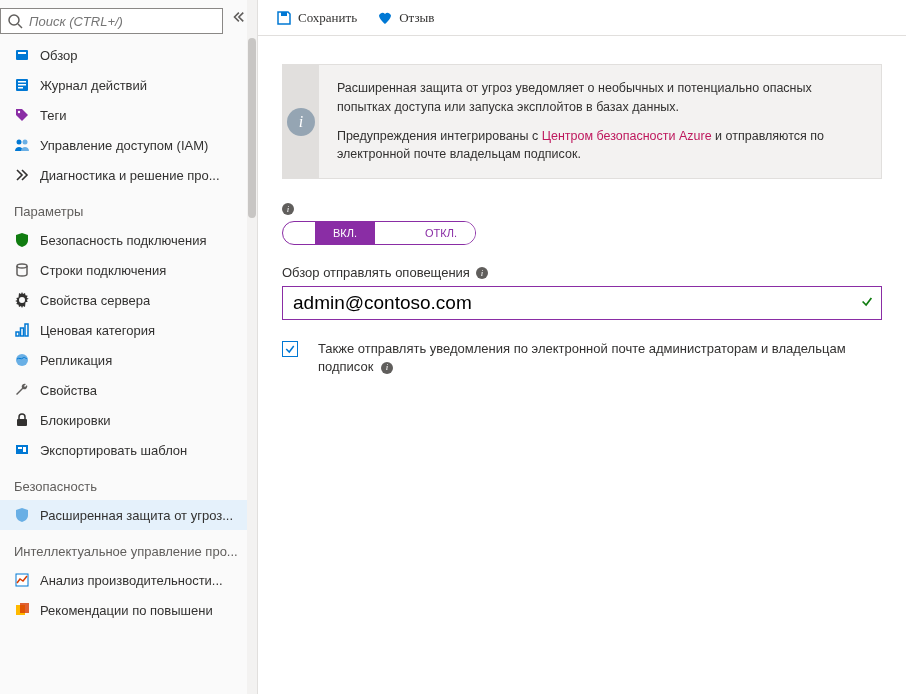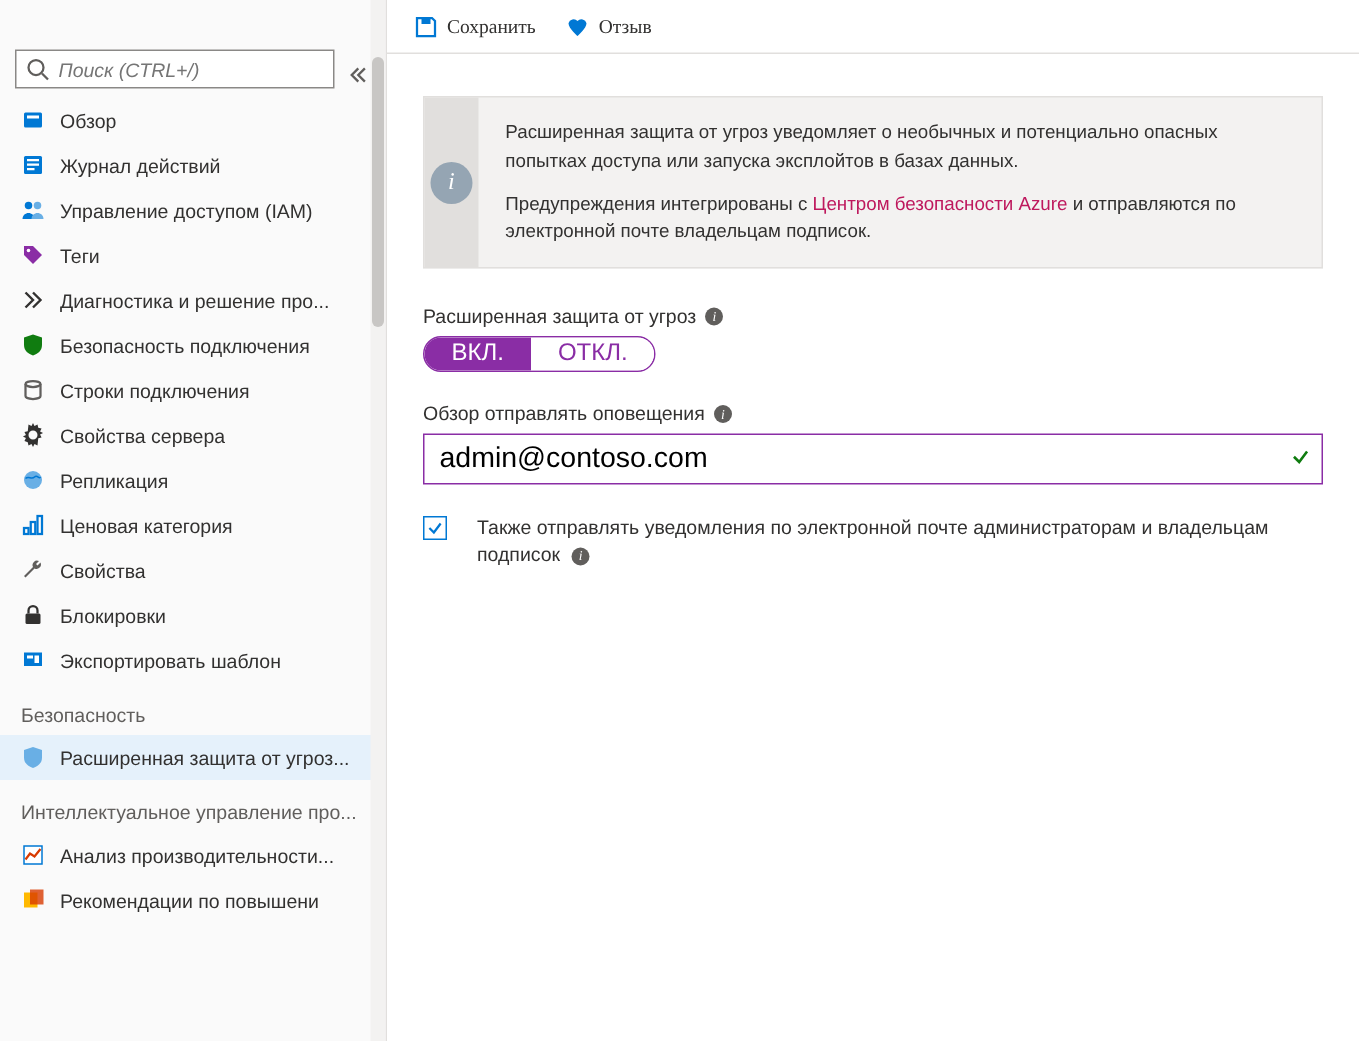--- a/index.html
+++ b/index.html
@@ -17,24 +17,23 @@
   .sidebar {
     width: 258px;
     background: #fafafa;
     border-right: 1px solid #e1dfdd;
     position: relative;
     display: flex;
     flex-direction: column;
   }
   .search-row {
     display: flex;
-    align-items: flex-end;
-    padding: 8px 10px 6px 10px;
+    align-items: flex-start;
+    padding: 8px 10px 6px 0;
     gap: 6px;
-    margin-top: 25px;
   }
   .search-box {
     flex: 1;
     display: flex;
     align-items: center;
     border: 1px solid #8a8886;
     background: #fff;
     height: 26px;
     padding: 0 6px;
     gap: 6px;
@@ -183,26 +182,27 @@
   }
   .toggle {
     display: inline-flex;
     border: 1px solid #8a2da5;
     border-radius: 14px;
     overflow: hidden;
     height: 24px;
   }
   .toggle span {
     padding: 0 18px;
-    font-size: 16px;
+    font-size: 11px;
     display: flex;
     align-items: center;
     cursor: pointer;
     color: #8a2da5;
     background: #fff;
+    margin-left: 32px;
   }
   .toggle span.on {
     background: #8a2da5;
     color: #fff;
   }
   .text-input {
     width: 100%;
     border: 1px solid #8a2da5;
     padding: 5px 16px 5px 10px;
     font-size: 19px;
@@ -272,46 +272,47 @@
             <rect x="4" y="4" width="8" height="1.5" fill="#fff"></rect>
             <rect x="4" y="7" width="8" height="1.5" fill="#fff"></rect>
             <rect x="4" y="10" width="5" height="1.5" fill="#fff"></rect>
           </svg>
         </span>
       <span class="nav-label">Журнал действий</span>
     </div>
     <div class="nav-item">
       <span class="nav-icon">
           <svg viewBox="0 0 16 16">
+            <path d="M2 2h6l6 6-6 6-6-6z" fill="#8a2da5"></path>
+            <circle cx="5" cy="5" r="1.2" fill="#fff"></circle>
+          </svg>
+        </span>
+      <span class="nav-label">Теги</span>
+    </div>
+    <div class="nav-item">
+      <span class="nav-icon">
+          <svg viewBox="0 0 16 16">
             <circle cx="5" cy="5" r="2.5" fill="#0078d4"></circle>
             <circle cx="11" cy="5" r="2.5" fill="#69afe5"></circle>
             <path d="M1 14c0-2.5 2-4 4-4s4 1.5 4 4" fill="#0078d4"></path>
             <path d="M7 14c0-2.5 2-4 4-4s4 1.5 4 4" fill="#69afe5"></path>
           </svg>
         </span>
       <span class="nav-label">Управление доступом (IAM)</span>
     </div>
     <div class="nav-item">
       <span class="nav-icon">
-          <svg viewBox="0 0 16 16">
-            <path d="M2 2h6l6 6-6 6-6-6z" fill="#8a2da5"></path>
-            <circle cx="5" cy="5" r="1.2" fill="#fff"></circle>
-          </svg>
-        </span>
-      <span class="nav-label">Теги</span>
-    </div>
-    <div class="nav-item">
-      <span class="nav-icon">
           <svg viewBox="0 0 16 16" fill="none" stroke="#323130" stroke-width="1.6">
             <path d="M3 3l5 5-5 5M8 3l5 5-5 5"></path>
           </svg>
         </span>
       <span class="nav-label">Диагностика и решение про...</span>
     </div>
 
+    <div class="nav-section-title">Параметры</div>
     <div class="nav-item">
       <span class="nav-icon">
           <svg viewBox="0 0 16 16">
             <path d="M8 1l6 2v5c0 4-3 6-6 7-3-1-6-3-6-7V3z" fill="#107c10"></path>
           </svg>
         </span>
       <span class="nav-label">Безопасность подключения</span>
     </div>
     <div class="nav-item">
       <span class="nav-icon">
@@ -322,39 +323,39 @@
         </span>
       <span class="nav-label">Строки подключения</span>
     </div>
     <div class="nav-item">
       <span class="nav-icon">
           <svg viewBox="0 0 16 16" fill="#323130">
             <path d="M8 5a3 3 0 100 6 3 3 0 000-6zM8 0l1 2 2-1 .5 2.2 2.2.5-1 2 2 1-2 1 1 2-2.2.5L11 15l-2-1-1 2-1-2-2 1-.5-2.2L2.3 12l1-2-2-1 2-1-1-2 2.2-.5L5 1l2 1z"></path>
           </svg>
         </span>
       <span class="nav-label">Свойства сервера</span>
-    </div>
-    <div class="nav-item">
-      <span class="nav-icon">
-          <svg viewBox="0 0 16 16">
-            <circle cx="8" cy="8" r="6" fill="#69afe5"></circle>
-            <path d="M3 7c2-2 4 1 6-1s3 2 4 0" stroke="#0078d4" fill="none"></path>
-          </svg>
-        </span>
-      <span class="nav-label">Репликация</span>
     </div>
     <div class="nav-item">
       <span class="nav-icon">
           <svg viewBox="0 0 16 16" fill="none" stroke="#0078d4" stroke-width="1.5">
             <rect x="2" y="10" width="3" height="4"></rect>
             <rect x="6.5" y="6" width="3" height="8"></rect>
             <rect x="11" y="2" width="3" height="12"></rect>
           </svg>
         </span>
       <span class="nav-label">Ценовая категория</span>
+    </div>
+    <div class="nav-item">
+      <span class="nav-icon">
+          <svg viewBox="0 0 16 16">
+            <circle cx="8" cy="8" r="6" fill="#69afe5"></circle>
+            <path d="M3 7c2-2 4 1 6-1s3 2 4 0" stroke="#0078d4" fill="none"></path>
+          </svg>
+        </span>
+      <span class="nav-label">Репликация</span>
     </div>
     <div class="nav-item">
       <span class="nav-icon">
           <svg viewBox="0 0 16 16" fill="#605e5c">
             <path d="M13 3a3 3 0 01-4 4L3 13l-1-1 6-6a3 3 0 014-4l-2 2 1 1z"></path>
           </svg>
         </span>
       <span class="nav-label">Свойства</span>
     </div>
     <div class="nav-item">
@@ -438,21 +439,20 @@
       <div class="info-text">
         <p>Расширенная защита от угроз уведомляет о необычных и потенциально опасных попытках доступа или запуска эксплойтов в базах данных.</p>
         <p>
           <span>Предупреждения интегрированы с </span><a href="#">Центром безопасности Azure</a><span> и отправляются по электронной почте владельцам подписок.</span>
         </p>
       </div>
     </div>
 
     <div class="field-block">
       <div class="field-label">
-        <span>Расширенная защита от угроз</span>
         <span class="help-dot">i</span>
       </div>
       <div class="toggle">
         <span class="on">ВКЛ.</span>
         <span>ОТКЛ.</span>
       </div>
     </div>
 
     <div class="field-block">
       <div class="field-label">

